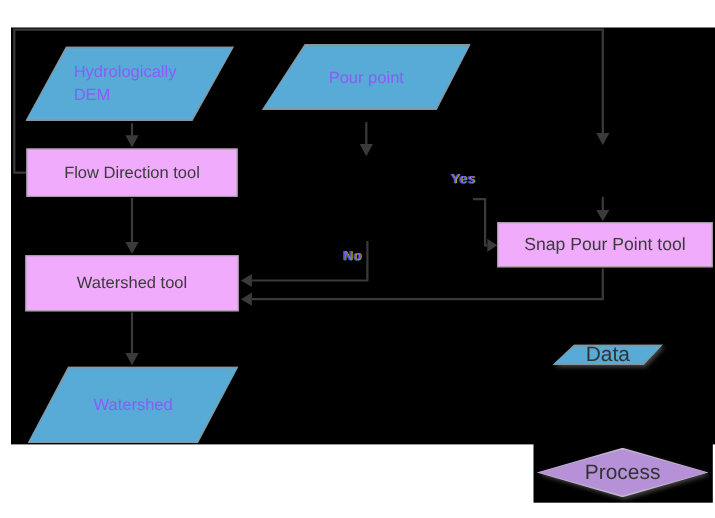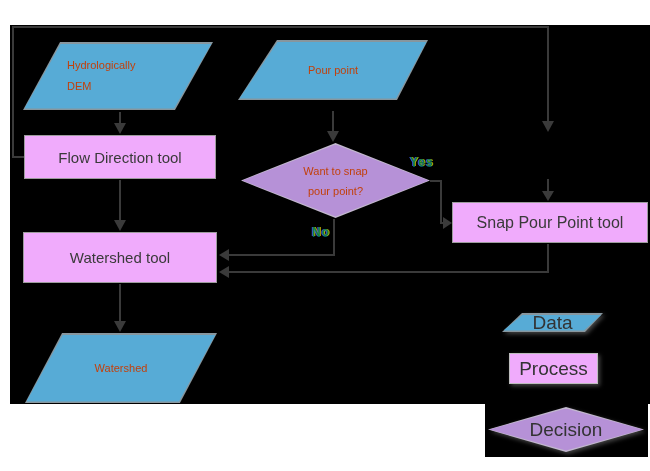--- a/index.html
+++ b/index.html
@@ -12,37 +12,36 @@
   .node{position:absolute;}
   .layer{position:absolute;inset:0;}
   .layer-in{position:absolute;inset:1.5px;}
   .rectnode{
     position:absolute;background:#f0abfc;border:1px solid #9d9d9d;
     display:flex;align-items:center;justify-content:center;box-sizing:border-box;
   }
   .label{
     position:absolute;inset:0;display:flex;flex-direction:column;
     align-items:center;justify-content:center;
-    color:#c2410c;font-size:11px;line-height:21px;text-align:center;white-space:nowrap;
+    color:#8b5cf6;font-size:15px;line-height:21px;text-align:center;white-space:nowrap;
   }
   .label.leftalign{align-items:flex-start;padding-left:44px;box-sizing:border-box;}
   .rectlabel{color:#3a3a3a;font-size:15px;white-space:nowrap;}
   .biglabel{font-size:16px;}
   .blue-border{background:#87969e;}
   .blue-fill{background:#57abd6;}
   .purple-border{background:#c2b8ce;}
   .purple-fill{background:#b691d7;}
   
   .legend-label{color:#333333;font-size:19px;}
   .shadowed{filter:drop-shadow(2px 2px 2px rgba(150,150,150,0.45));}
   
   .edgelabel{
-    position:absolute;font-size:12px;color:#15803d;letter-spacing:1px;
+    position:absolute;font-size:12px;color:#8b5cf6;letter-spacing:1px;
     text-shadow:-1px 0 0 rgba(70,90,255,0.85), 1px 0 0 rgba(255,230,0,0.7), 0 1px 0 rgba(0,180,200,0.5);
-    font-weight:bold;
   }
   svg{position:absolute;left:0;top:0;pointer-events:none;}
   .conn{stroke:#3a3a3a;stroke-width:2;fill:none;}
   .head{fill:#3a3a3a;stroke:none;}
 </style>
 </head>
 <body>
 
 <div id="canvas">
 
@@ -102,28 +101,20 @@
   </div>
 
   <div class="node" style="left:238px;top:40px;width:190px;height:60px;">
     <div class="layer blue-border" style="clip-path:polygon(20.5% 0,100% 0,83.7% 100%,0 100%);"></div>
     <div class="layer-in blue-fill" style="clip-path:polygon(20.5% 0,100% 0,83.7% 100%,0 100%);"></div>
     <div class="label">
       <span>Pour point</span>
     </div>
   </div>
 
-  <div class="node" style="left:241px;top:143px;width:189px;height:75px;">
-    <div class="layer purple-border" style="clip-path:polygon(50% 0,100% 50%,50% 100%,0 50%);"></div>
-    <div class="layer-in purple-fill" style="clip-path:polygon(50% 0,100% 50%,50% 100%,0 50%);"></div>
-    <div class="label" style="line-height:20px;">
-      <span>Want to snap</span>
-      <span>pour point?</span>
-    </div>
-  </div>
 
 
   <div class="rectnode" style="left:23px;top:232px;width:194px;height:51px;">
     <span class="rectlabel">Watershed tool</span>
   </div>
 
   <div class="rectnode" style="left:452px;top:202px;width:196px;height:41px;">
     <span class="rectlabel biglabel">Snap Pour Point tool</span>
   </div>
 
@@ -139,25 +130,22 @@
   <div class="edgelabel" style="left:312px;top:225px;">No</div>
 
   <div class="node shadowed" style="left:502px;top:313px;width:101px;height:19px;">
     <div class="layer blue-border" style="clip-path:polygon(19.8% 0,100% 0,82.2% 100%,0 100%);"></div>
     <div class="layer-in blue-fill" style="clip-path:polygon(19.8% 0,100% 0,82.2% 100%,0 100%);"></div>
     <div class="label legend-label" style="line-height:13px;">
       <span>Data</span>
     </div>
   </div>
 
-  <div class="rectnode shadowed" style="left:509px;top:353px;width:89px;height:31px;border-color:#bdbdbd;">
-    <span class="legend-label">Process</span>
-  </div>
 
   <div class="node shadowed" style="left:488px;top:407px;width:156px;height:45px;">
     <div class="layer purple-border" style="clip-path:polygon(50% 0,100% 50%,50% 100%,0 50%);"></div>
     <div class="layer-in purple-fill" style="clip-path:polygon(50% 0,100% 50%,50% 100%,0 50%);"></div>
     <div class="label legend-label">
-      <span>Decision</span>
+      <span>Process</span>
     </div>
   </div>
 
 </div>
 
 </body></html>

